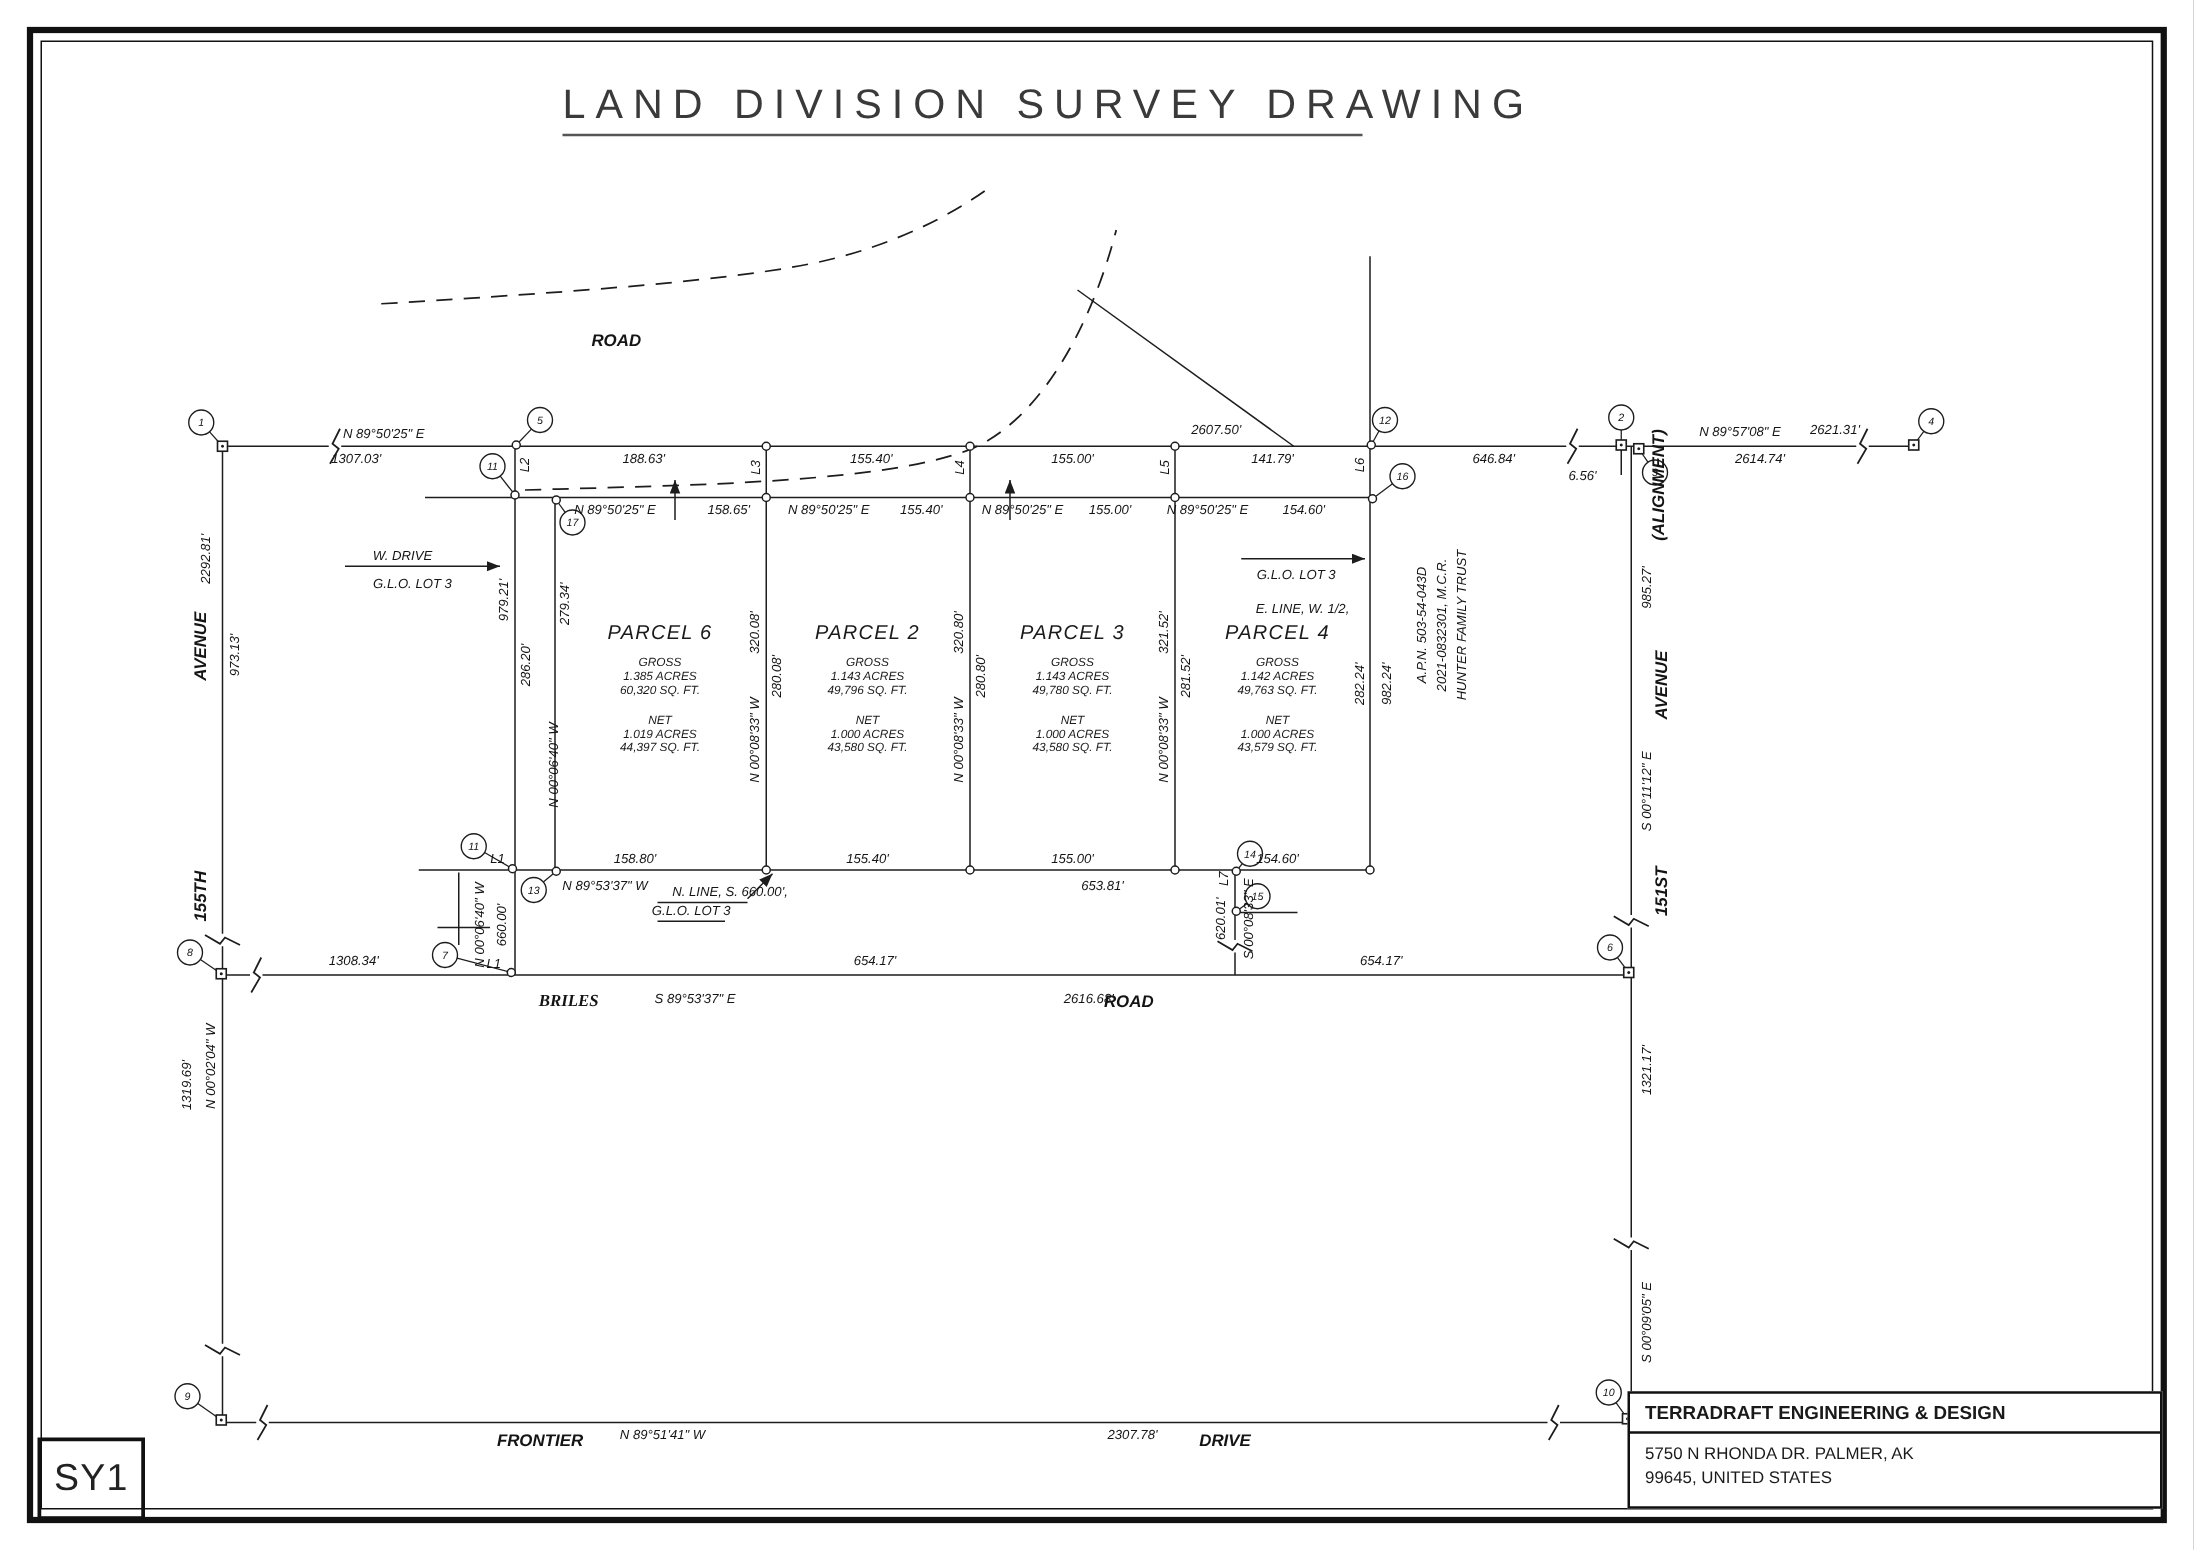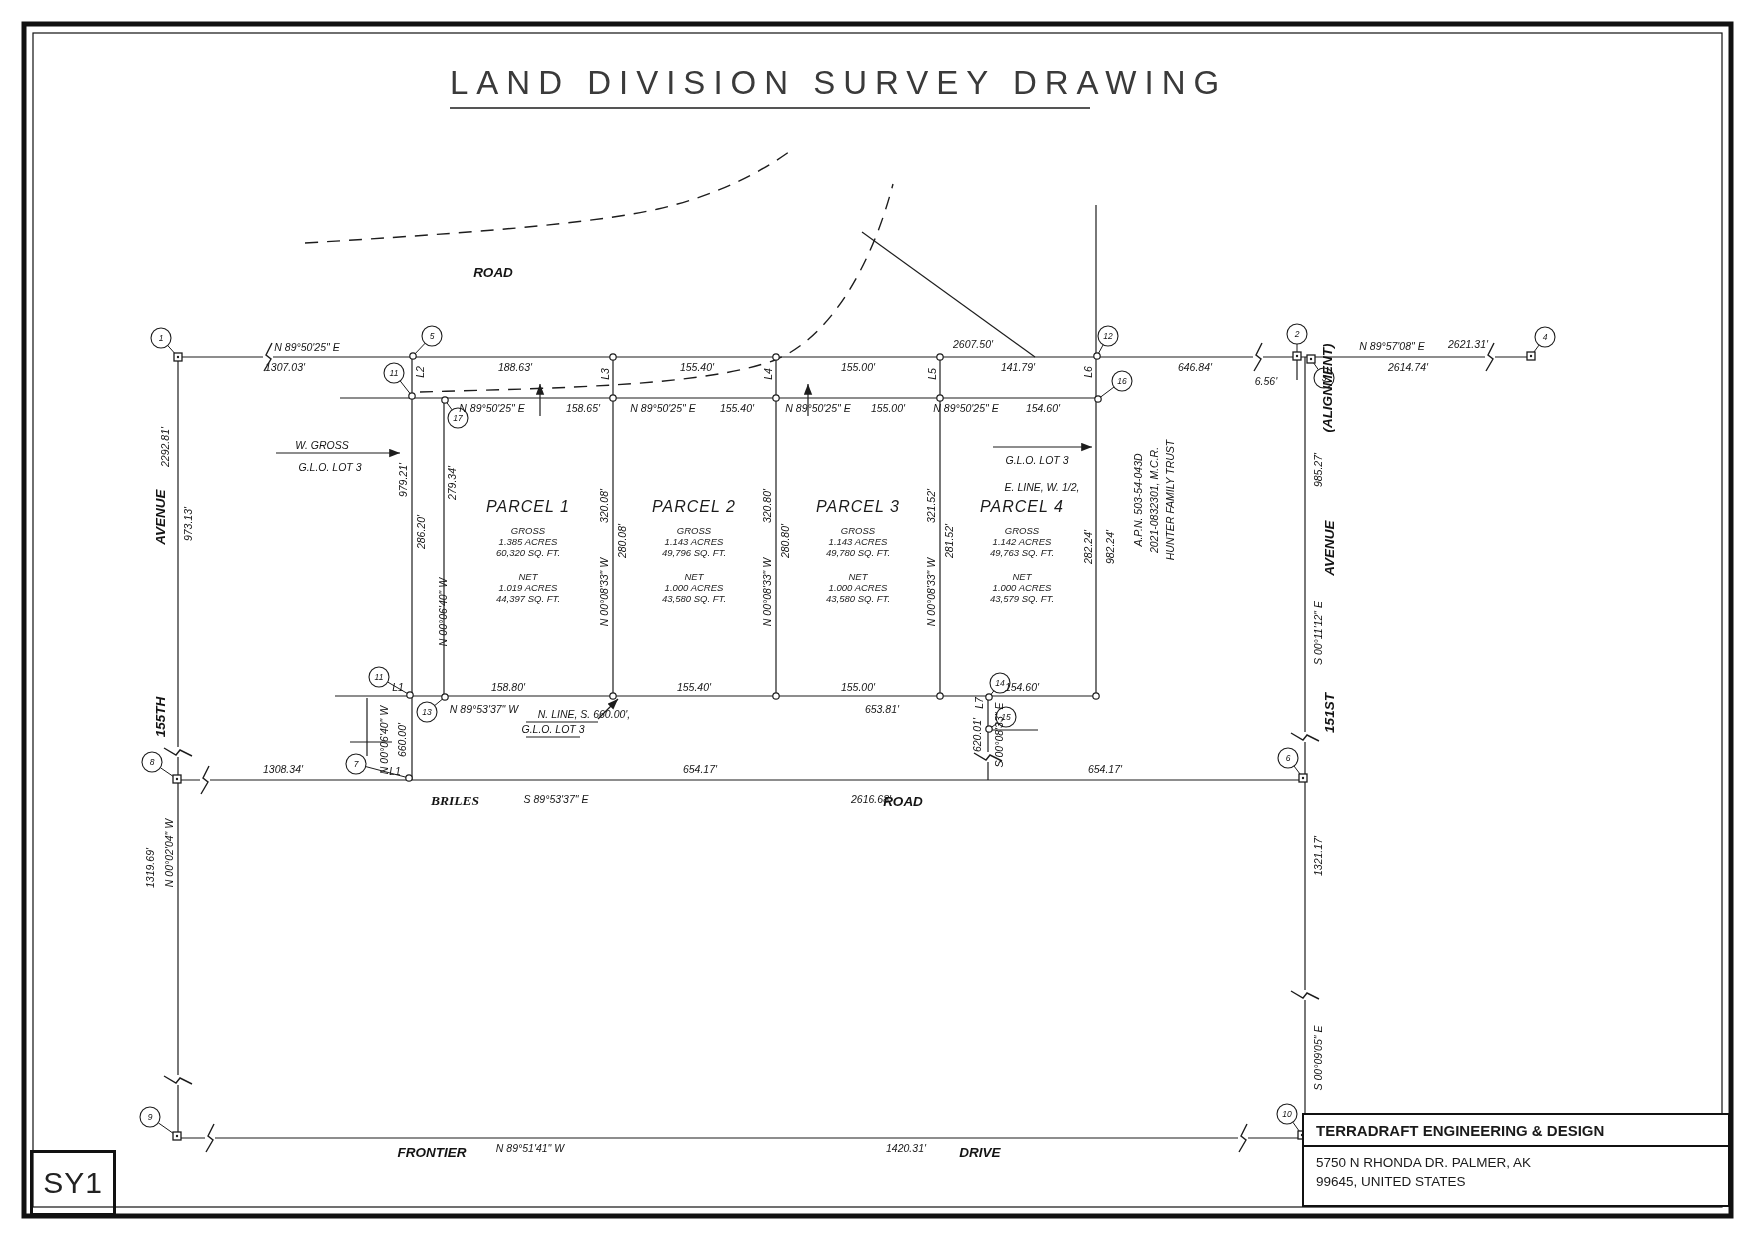--- a/index.html
+++ b/index.html
@@ -254,21 +254,21 @@
       <span class="lbl dim" style="left: 737px; top: 408px;">155.40'</span>
       <span class="lbl dim" style="left: 818px; top: 408px;">N 89°50'25" E</span>
       <span class="lbl dim" style="left: 888px; top: 408px;">155.00'</span>
       <span class="lbl dim" style="left: 966px; top: 408px;">N 89°50'25" E</span>
       <span class="lbl dim" style="left: 1043px; top: 408px;">154.60'</span>
       <span class="lbl dim rot" style="left: 420px; top: 372px;">L2</span>
       <span class="lbl dim rot" style="left: 605px; top: 374px;">L3</span>
       <span class="lbl dim rot" style="left: 768px; top: 374px;">L4</span>
       <span class="lbl dim rot" style="left: 932px; top: 374px;">L5</span>
       <span class="lbl dim rot" style="left: 1088px; top: 372px;">L6</span>
-      <span class="lbl dim" style="left: 322px; top: 445px;">W. GROSS</span>
+      <span class="lbl dim" style="left: 322px; top: 445px;">W. DRIVE</span>
       <span class="lbl dim" style="left: 330px; top: 467px;">G.L.O.  LOT 3</span>
       <span class="lbl dim" style="left: 1042px; top: 439px; margin-top: 48px;">E. LINE, W. 1/2,</span>
       <span class="lbl dim" style="left: 1037px; top: 460px;">G.L.O.  LOT 3</span>
       <span class="lbl dim" style="left: 584px; top: 714px;">N. LINE, S. 660.00',</span>
       <span class="lbl dim" style="left: 553px; top: 729px;">G.L.O. LOT 3</span>
       <span class="lbl dim rot" style="left: 403px; top: 480px;">979.21'</span>
       <span class="lbl dim rot" style="left: 421px; top: 532px;">286.20'</span>
       <span class="lbl dim rot" style="left: 452px; top: 483px;">279.34'</span>
       <span class="lbl dim rot" style="left: 443px; top: 612px;">N 00°06'40" W</span>
       <span class="lbl dim rot" style="left: 604px; top: 506px;">320.08'</span>
@@ -313,27 +313,27 @@
       <span class="lbl dim rot" style="left: 150px; top: 868px;">1319.69'</span>
       <span class="lbl road rot" style="left: 1327px; top: 388px;">(ALIGNMENT)</span>
       <span class="lbl dim rot" style="left: 1318px; top: 470px;">985.27'</span>
       <span class="lbl road rot" style="left: 1329px; top: 548px;">AVENUE</span>
       <span class="lbl dim rot" style="left: 1318px; top: 633px;">S 00°11'12" E</span>
       <span class="lbl road rot" style="left: 1329px; top: 713px;">151ST</span>
       <span class="lbl dim rot" style="left: 1318px; top: 856px;">1321.17'</span>
       <span class="lbl dim rot" style="left: 1318px; top: 1058px;">S 00°09'05" E</span>
       <span class="lbl road" style="left: 432px; top: 1152px;">FRONTIER</span>
       <span class="lbl dim" style="left: 530px; top: 1148px;">N 89°51'41" W</span>
-      <span class="lbl dim" style="left: 906px; top: 1148px;">1420.31'</span>
+      <span class="lbl dim" style="left: 906px; top: 1148px;">2307.78'</span>
       <span class="lbl road" style="left: 980px; top: 1152px;">DRIVE</span>
     </div>
 
   <div id="parcel-layer">
       <div class="parcel" style="left: 528px;">
-        <div class="pname">PARCEL 1</div>
+        <div class="pname">PARCEL 6</div>
         <div class="grp gross">
           <div>GROSS</div>
           <div>1.385 ACRES</div>
           <div>60,320 SQ. FT.</div>
         </div>
         <div class="grp net">
           <div>NET</div>
           <div>1.019 ACRES</div>
           <div>44,397 SQ. FT.</div>
         </div>

